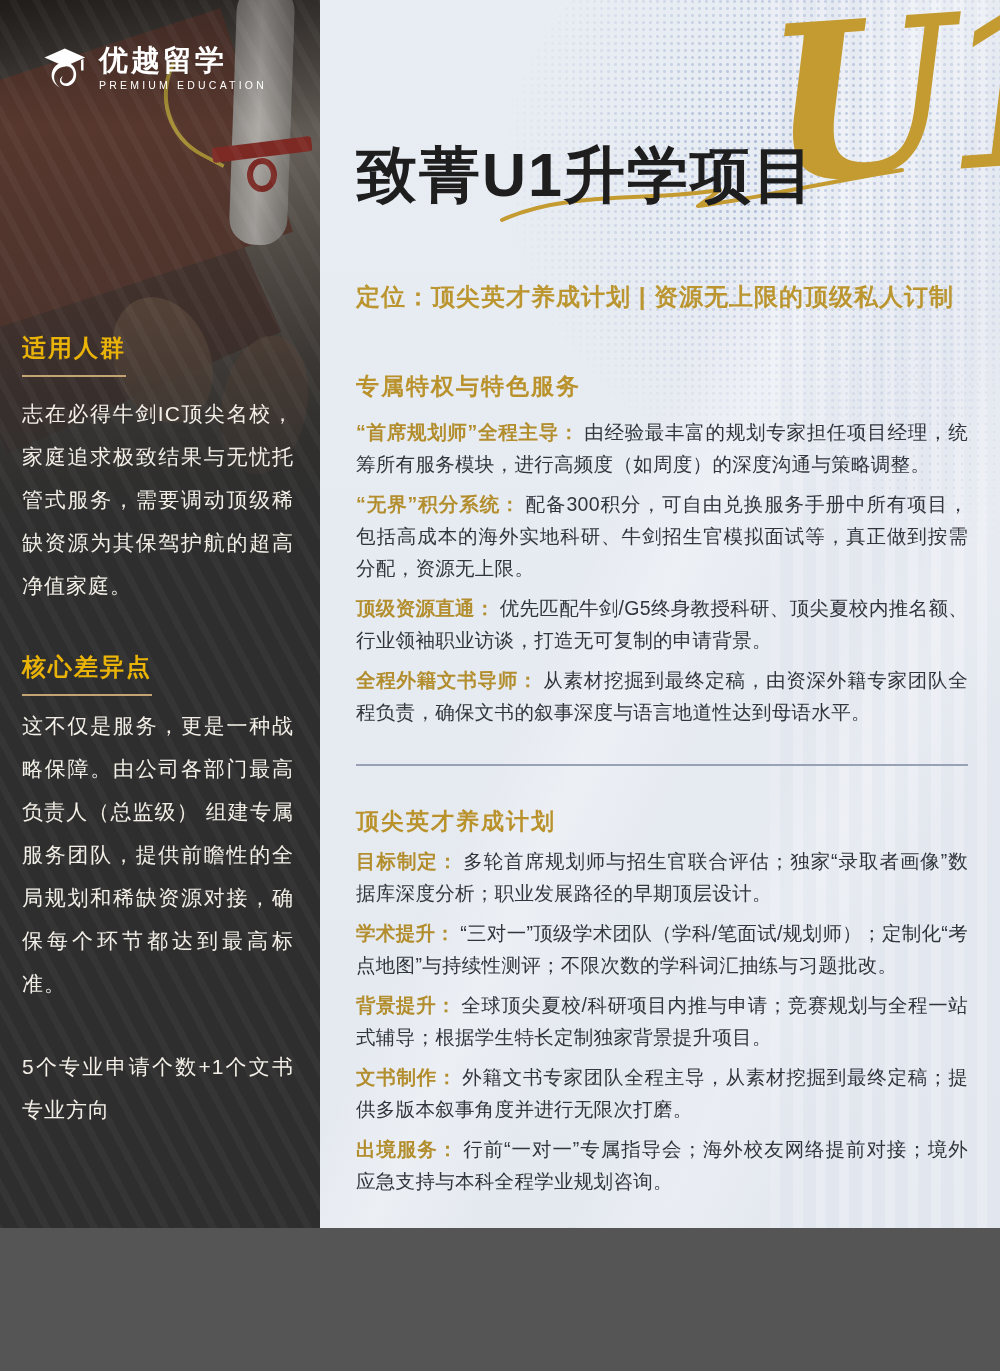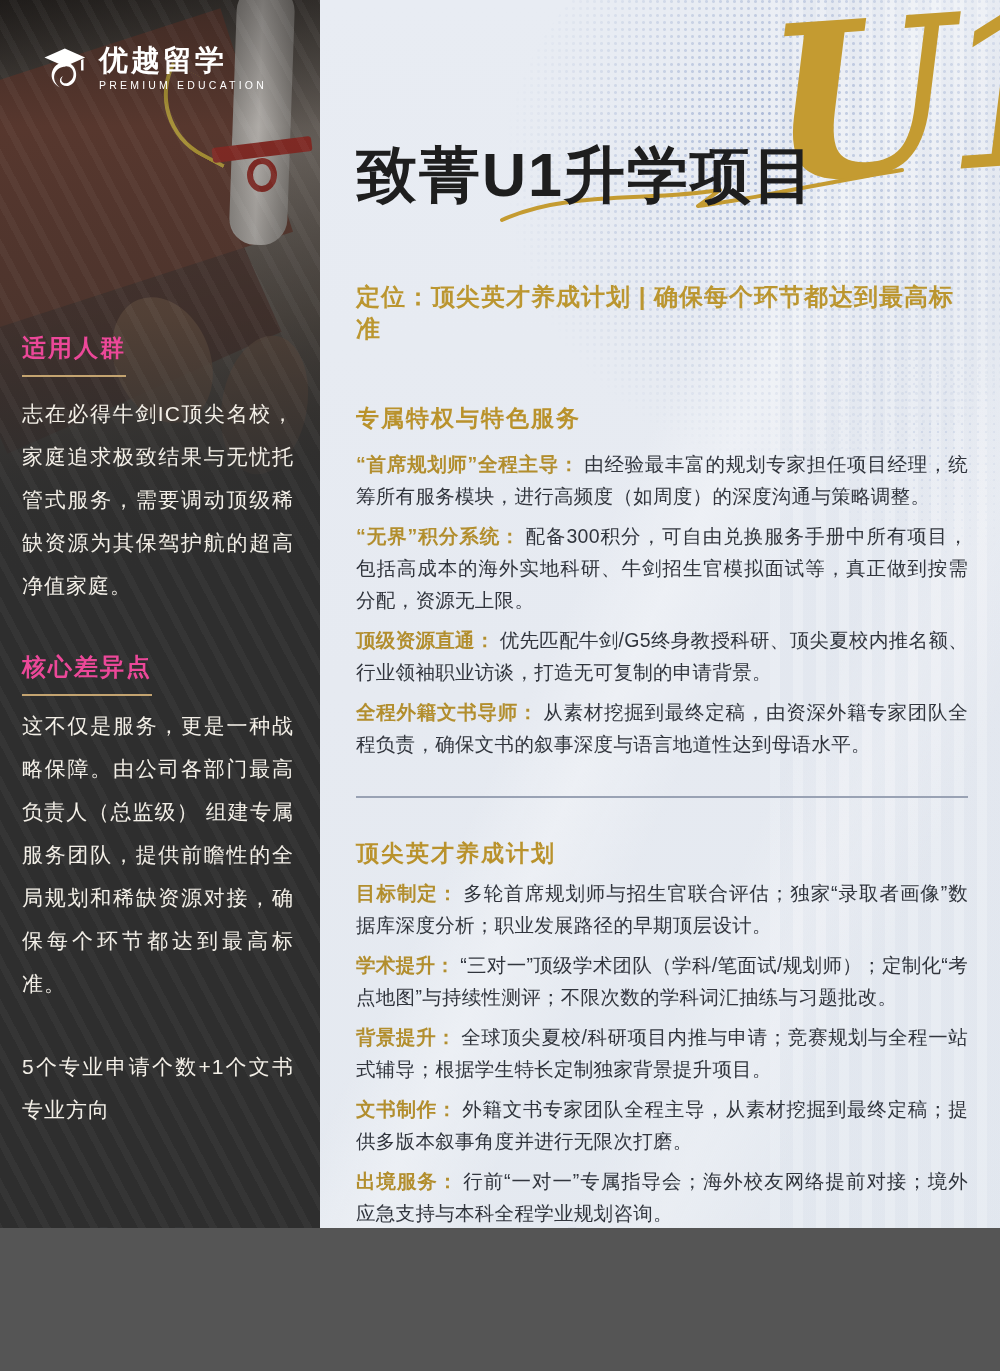--- a/index.html
+++ b/index.html
@@ -27,21 +27,21 @@
   .photo-overlay { position:absolute; inset:0;
     background:linear-gradient(180deg, rgba(25,23,22,.52) 0%, rgba(35,32,30,.28) 22%, rgba(40,38,36,.45) 55%, rgba(46,46,46,.92) 85%, #2e2e2e 100%); }
 
   .logo { position:absolute; left:38px; top:42px; z-index:3; display:flex; align-items:center; gap:9px; }
   .logo-icon { width:52px; height:52px; flex:0 0 auto; }
   .logo-texts { display:flex; flex-direction:column; }
   .logo-name { color:#ffffff; font-size:29px; font-weight:800; letter-spacing:3px; line-height:1.1; }
   .logo-tagline { color:#ffffff; font-size:10.5px; letter-spacing:3.2px; margin-top:3px; }
 
   .side-sections { position:absolute; left:22px; top:332px; width:272px; z-index:3; }
-  .side-h { display:inline-block; color:#ec4899; font-size:24px; font-weight:800; letter-spacing:2px;
+  .side-h { display:inline-block; color:#eab308; font-size:24px; font-weight:800; letter-spacing:2px;
     padding-bottom:11px; border-bottom:2px solid #c4a470; }
   .side-b { color:#f3efe7; font-size:21px; line-height:43px; letter-spacing:1px; text-align:justify; margin-top:15px; }
   .side-sec + .side-sec { margin-top:46px; }
   .side-sec:nth-child(2) { margin-top:44px; }
   .side-sec:nth-child(2) .side-b { margin-top:8px; }
   .side-sec:nth-child(3) { margin-top:40px; }
   .side-sec:nth-child(3) .side-b { margin-top:8px; }
 
   
   .panel { position:absolute; left:320px; top:0; width:680px; height:1371px; overflow:hidden;
@@ -135,21 +135,21 @@
     <div class="streaks"></div>
     <div class="bands"></div>
 
     <div class="badge-u1">U1</div>
     <svg class="swoosh" width="410" height="70" viewBox="0 0 410 70">
       <path d="M4 60 C70 30 150 42 222 30 L200 46 C260 38 330 22 404 10" fill="none" stroke="#c49b31" stroke-width="4" stroke-linecap="round" stroke-linejoin="round"></path>
     </svg>
 
     <div class="content">
       <h1 class="main-title">致菁U1升学项目</h1>
-      <div class="positioning">定位：顶尖英才养成计划 | 确保每个环节都达到最高标准</div>
+      <div class="positioning">定位：顶尖英才养成计划 | 资源无上限的顶级私人订制</div>
 
       <h2 class="sec-h">专属特权与特色服务</h2>
       <p class="item">
         <span class="lbl">“首席规划师”全程主导：</span><span>由经验最丰富的规划专家担任项目经理，统筹所有服务模块，进行高频度（如周度）的深度沟通与策略调整。</span>
       </p>
       <p class="item">
         <span class="lbl">“无界”积分系统：</span><span>配备300积分，可自由兑换服务手册中所有项目，包括高成本的海外实地科研、牛剑招生官模拟面试等，真正做到按需分配，资源无上限。</span>
       </p>
       <p class="item">
         <span class="lbl">顶级资源直通：</span><span>优先匹配牛剑/G5终身教授科研、顶尖夏校内推名额、行业领袖职业访谈，打造无可复制的申请背景。</span>

